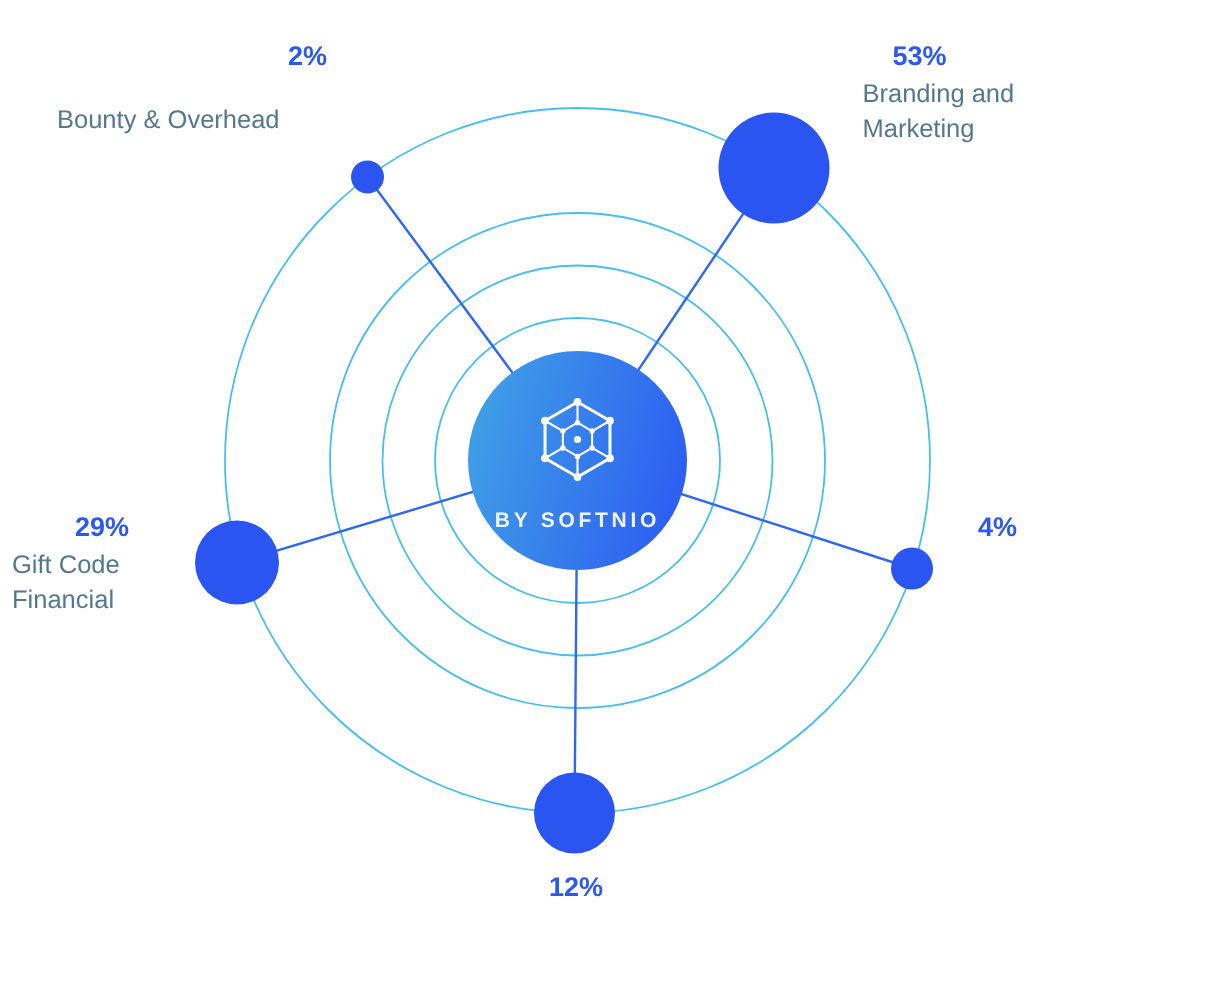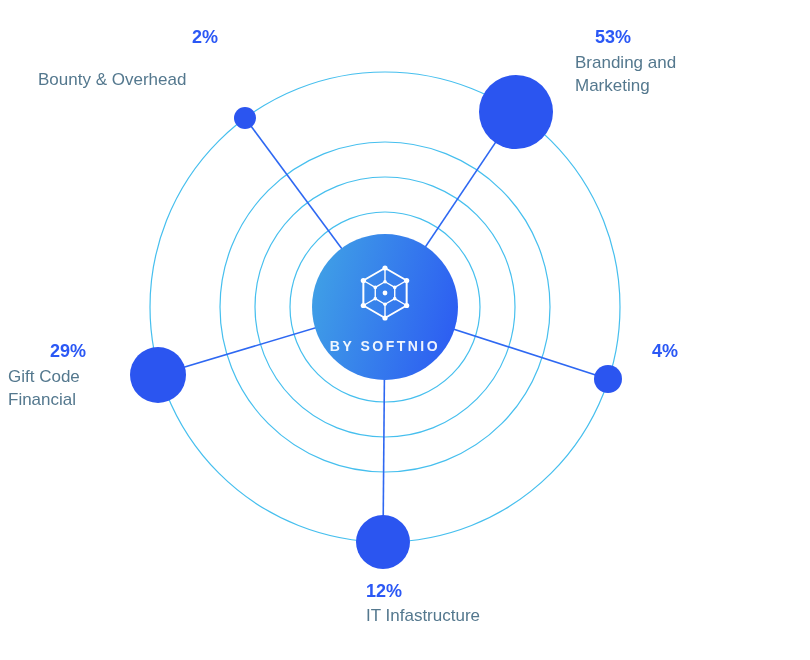--- a/index.html
+++ b/index.html
@@ -134,18 +134,17 @@
 
   <div class="pct pct-bounty">2%</div>
   <div class="lbl lbl-bounty nowrap">Bounty &amp; Overhead</div>
 
   <div class="pct pct-branding">53%</div>
   <div class="lbl lbl-branding">Branding and Marketing</div>
 
   <div class="pct pct-legal">4%</div>
 
   <div class="pct pct-it">12%</div>
-  <div class="lbl lbl-it nowrap">IT Infastructure</div>
 
   <div class="pct pct-gift">29%</div>
   <div class="lbl lbl-gift">Gift Code Financial</div>
 
 </div>
 
 </body></html>

